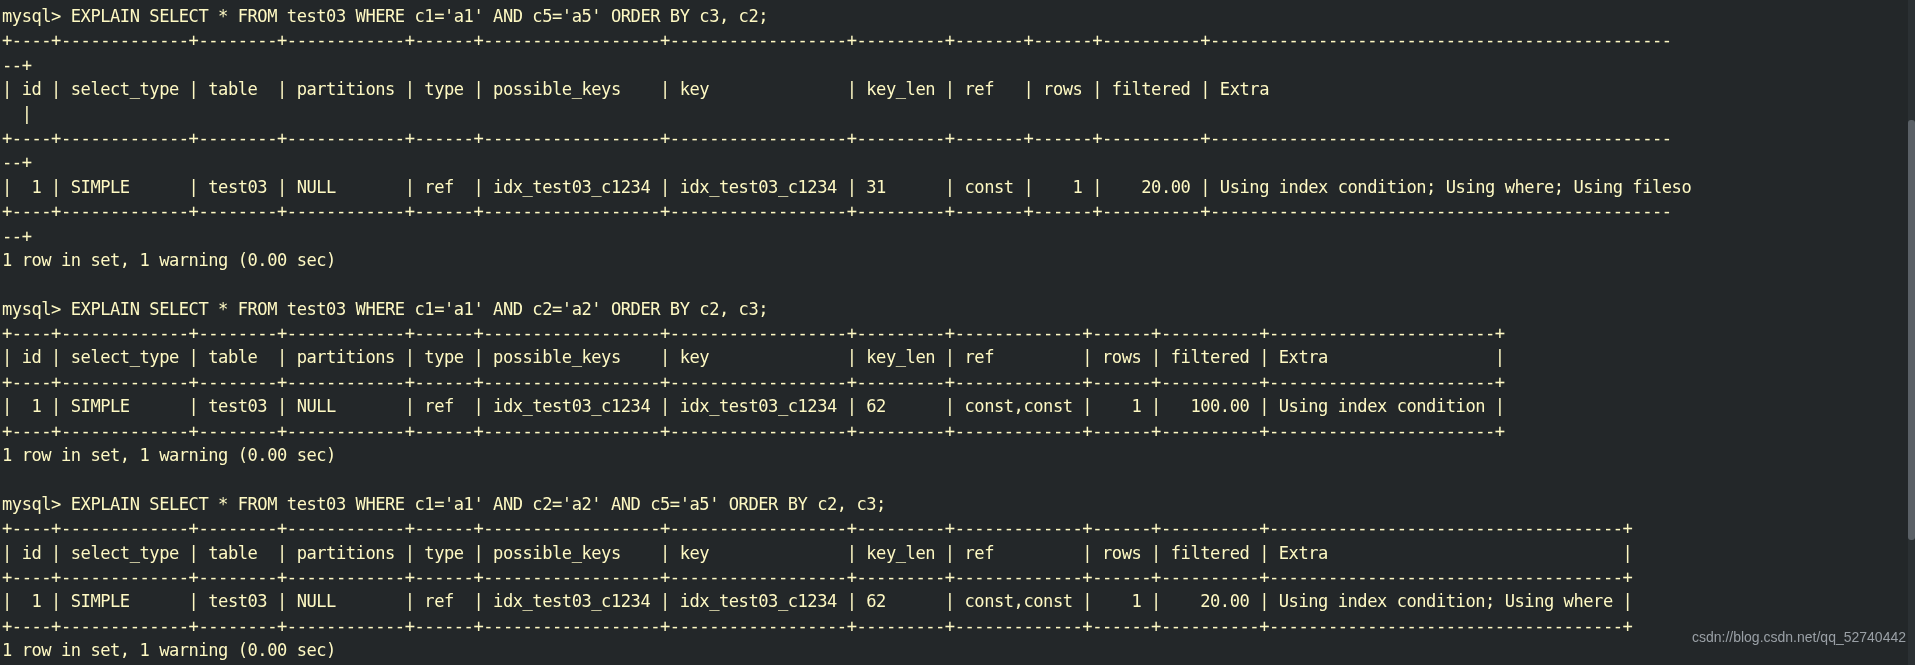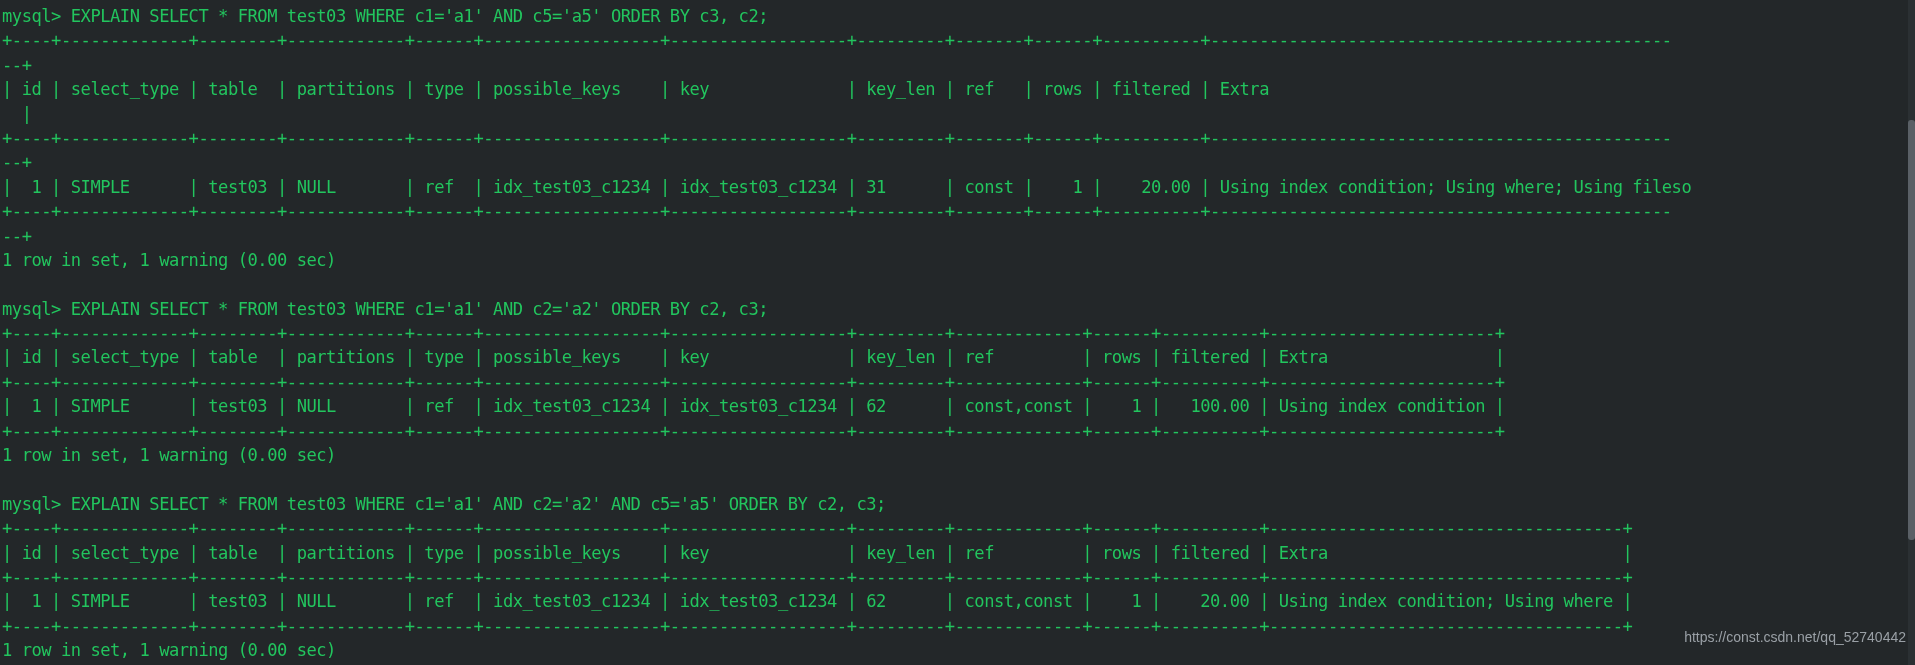--- a/index.html
+++ b/index.html
@@ -19,21 +19,21 @@
     height: 665px;
     background: #232729;
     box-sizing: border-box;
     padding: 4px 0 0 2px;
   }
   .term-line {
     font-family: "DejaVu Sans Mono", "Liberation Mono", monospace;
     font-size: 17.1px;
     line-height: 24.4px;
     letter-spacing: -0.47px;
-    color: #22c55e;
+    color: #fef9c3;
     white-space: pre;
     height: 24.4px;
     margin: 0;
     padding: 0;
   }
   .term-line.blank {
     color: transparent;
   }
   #watermark {
     position: absolute;
@@ -89,17 +89,17 @@
       <div class="term-line">1 row in set, 1 warning (0.00 sec)</div>
       <div class="term-line blank"></div>
       <div class="term-line">mysql&gt; EXPLAIN SELECT * FROM test03 WHERE c1='a1' AND c2='a2' AND c5='a5' ORDER BY c2, c3;</div>
       <div class="term-line">+----+-------------+--------+------------+------+------------------+------------------+---------+-------------+------+----------+------------------------------------+</div>
       <div class="term-line">| id | select_type | table  | partitions | type | possible_keys    | key              | key_len | ref         | rows | filtered | Extra                              |</div>
       <div class="term-line">+----+-------------+--------+------------+------+------------------+------------------+---------+-------------+------+----------+------------------------------------+</div>
       <div class="term-line">|  1 | SIMPLE      | test03 | NULL       | ref  | idx_test03_c1234 | idx_test03_c1234 | 62      | const,const |    1 |    20.00 | Using index condition; Using where |</div>
       <div class="term-line">+----+-------------+--------+------------+------+------------------+------------------+---------+-------------+------+----------+------------------------------------+</div>
       <div class="term-line">1 row in set, 1 warning (0.00 sec)</div>
     </div>
-  <div id="watermark">https://const.csdn.net/qq_52740442</div>
+  <div id="watermark">csdn://blog.csdn.net/qq_52740442</div>
   <div id="scrollbar-track">
     <div id="scrollbar-thumb"></div>
   </div>
 </div>
 
 </body></html>

